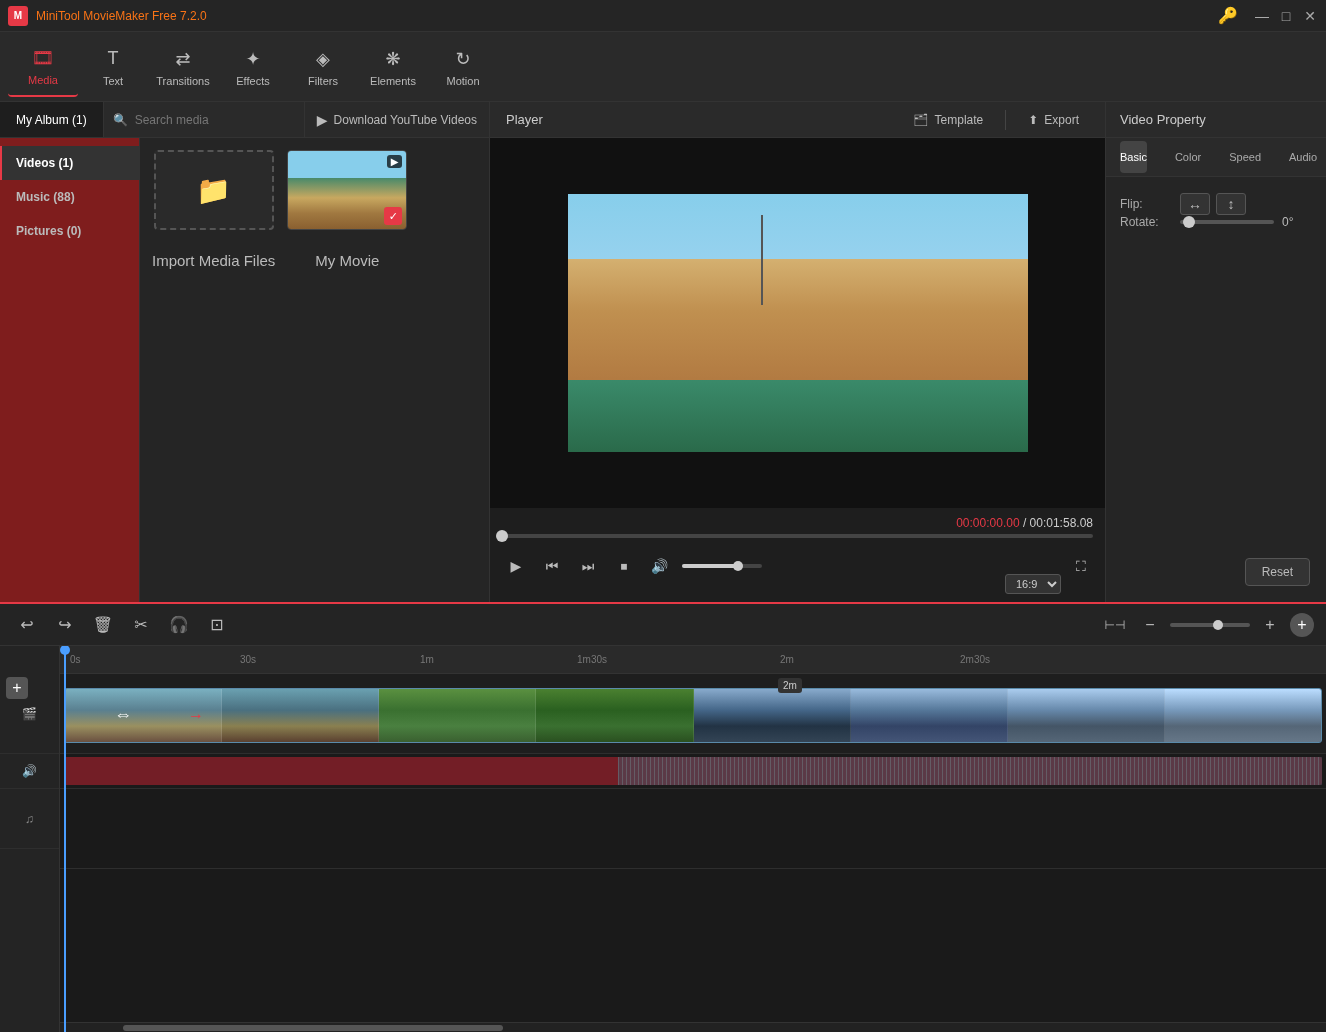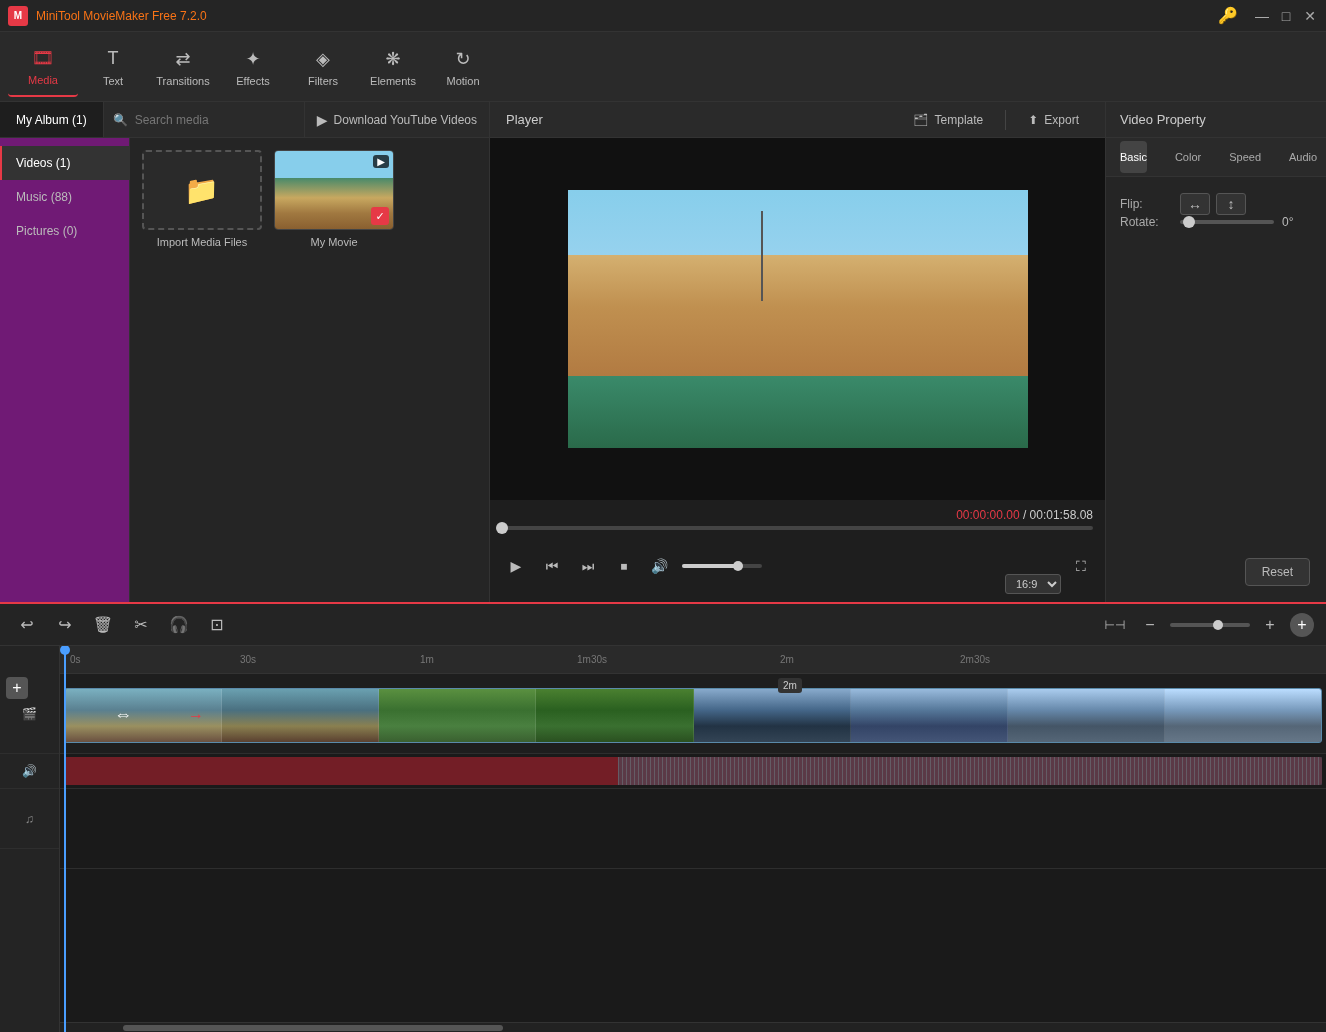--- a/index.html
+++ b/index.html
@@ -139,24 +139,25 @@
       font-size: 12px;
     }
 
     
     #left-content {
       display: flex;
       flex: 1;
       overflow: hidden;
     }
     #category-list {
-      width: 130px;
-      background: #701a75;
+      width: 140px;
+      background: #7f1d1d;
       border-right: 1px solid #333;
       padding: 8px 0;
+      font-weight: bold;
     }
     .category-item {
       padding: 10px 14px;
       cursor: pointer;
       color: #bbb;
       font-size: 12px;
       border-left: 2px solid transparent;
     }
     .category-item.active {
       color: #fff;
@@ -192,21 +193,21 @@
       position: relative;
       overflow: hidden;
     }
     .media-thumb.import-box {
       border: 2px dashed #555;
       background: #2a2a2a;
       flex-direction: column;
       gap: 6px;
     }
     .import-icon { font-size: 28px; color: #888; }
-    .media-label { font-size: 11px; color: #bbb; }
+    .media-label { font-size: 15px; color: #bbb; margin-top: 16px; }
     .media-thumb-img {
       width: 100%; height: 100%;
       object-fit: cover;
       background: linear-gradient(135deg, #4a9aba 0%, #2a6a8a 40%, #c8a060 70%, #8a6030 100%);
     }
     .media-badge {
       position: absolute;
       top: 4px; right: 4px;
       background: rgba(0,0,0,0.7);
       border-radius: 3px;
@@ -270,21 +271,20 @@
       height: 260px;
       background: linear-gradient(180deg, #87ceeb 0%, #87ceeb 40%, #4a8a6a 40%, #c8a860 65%, #a07840 80%, #8a6030 100%);
       position: relative;
       overflow: hidden;
     }
     #player-controls {
       padding: 8px 12px;
       background: #1e1e1e;
       display: flex;
       flex-direction: column;
-      gap: 8px;
     }
     #progress-bar-container {
       width: 100%;
       height: 4px;
       background: #444;
       border-radius: 2px;
       cursor: pointer;
       position: relative;
     }
     #progress-bar-fill {

